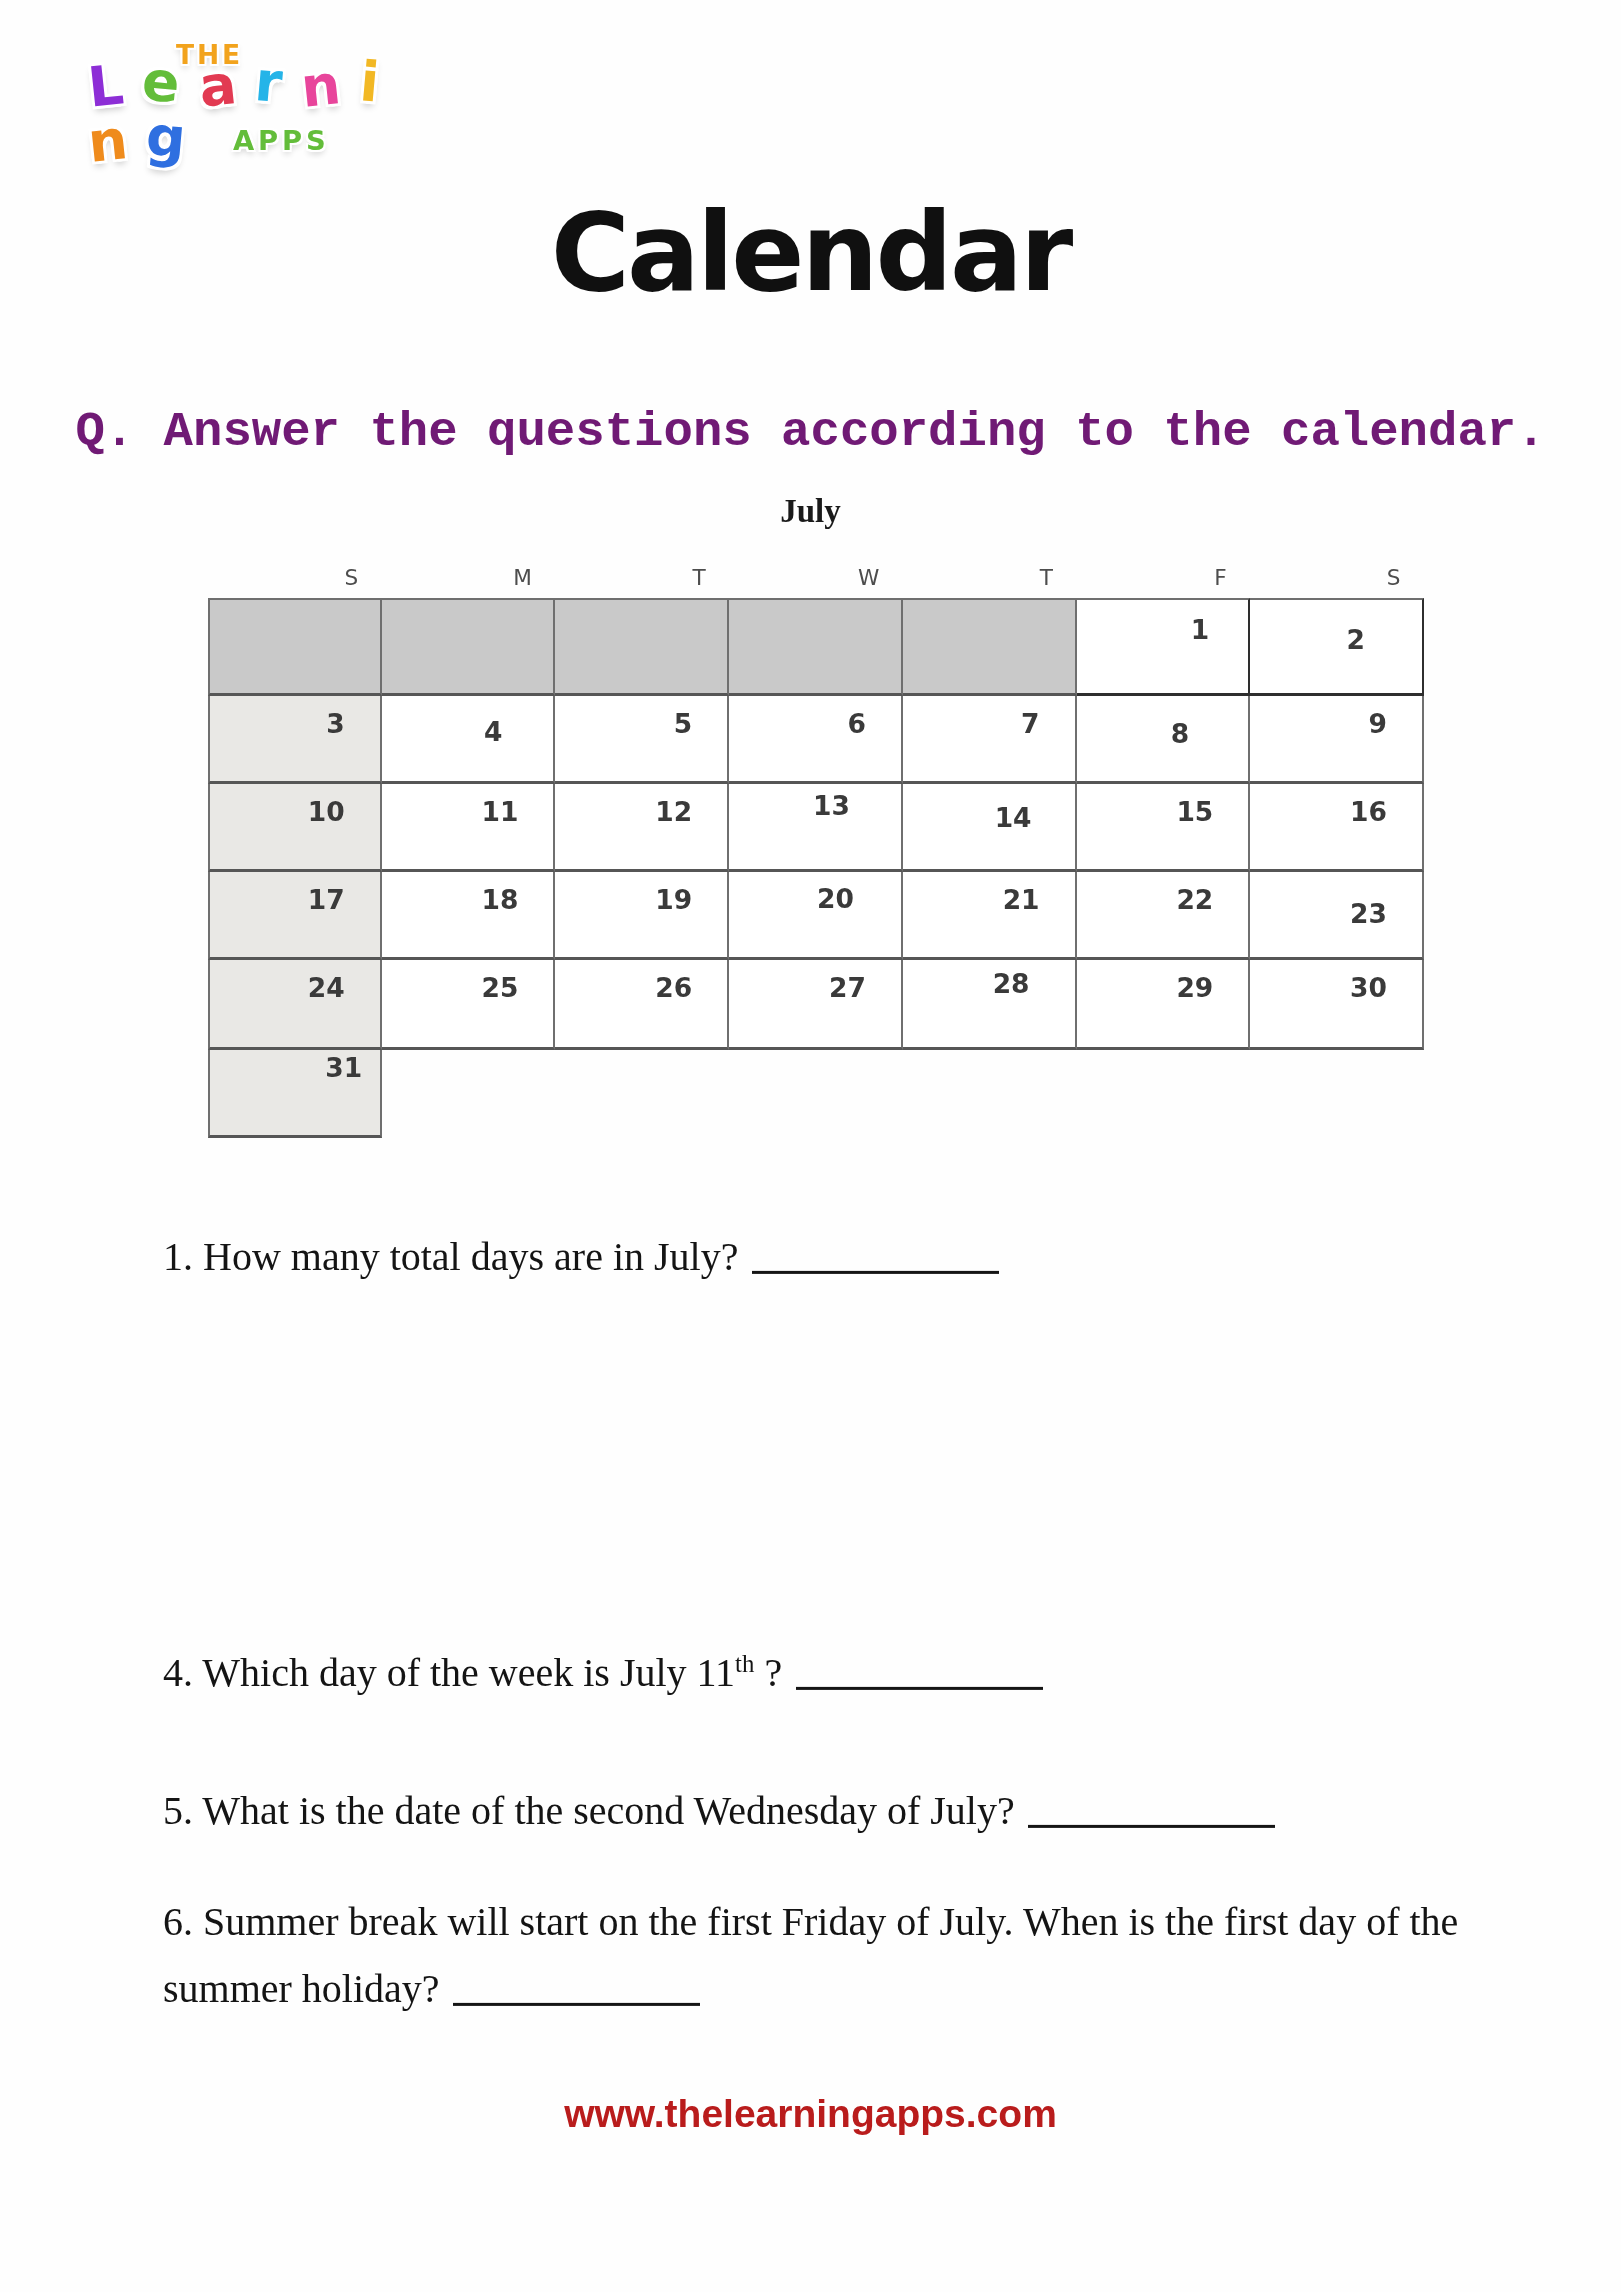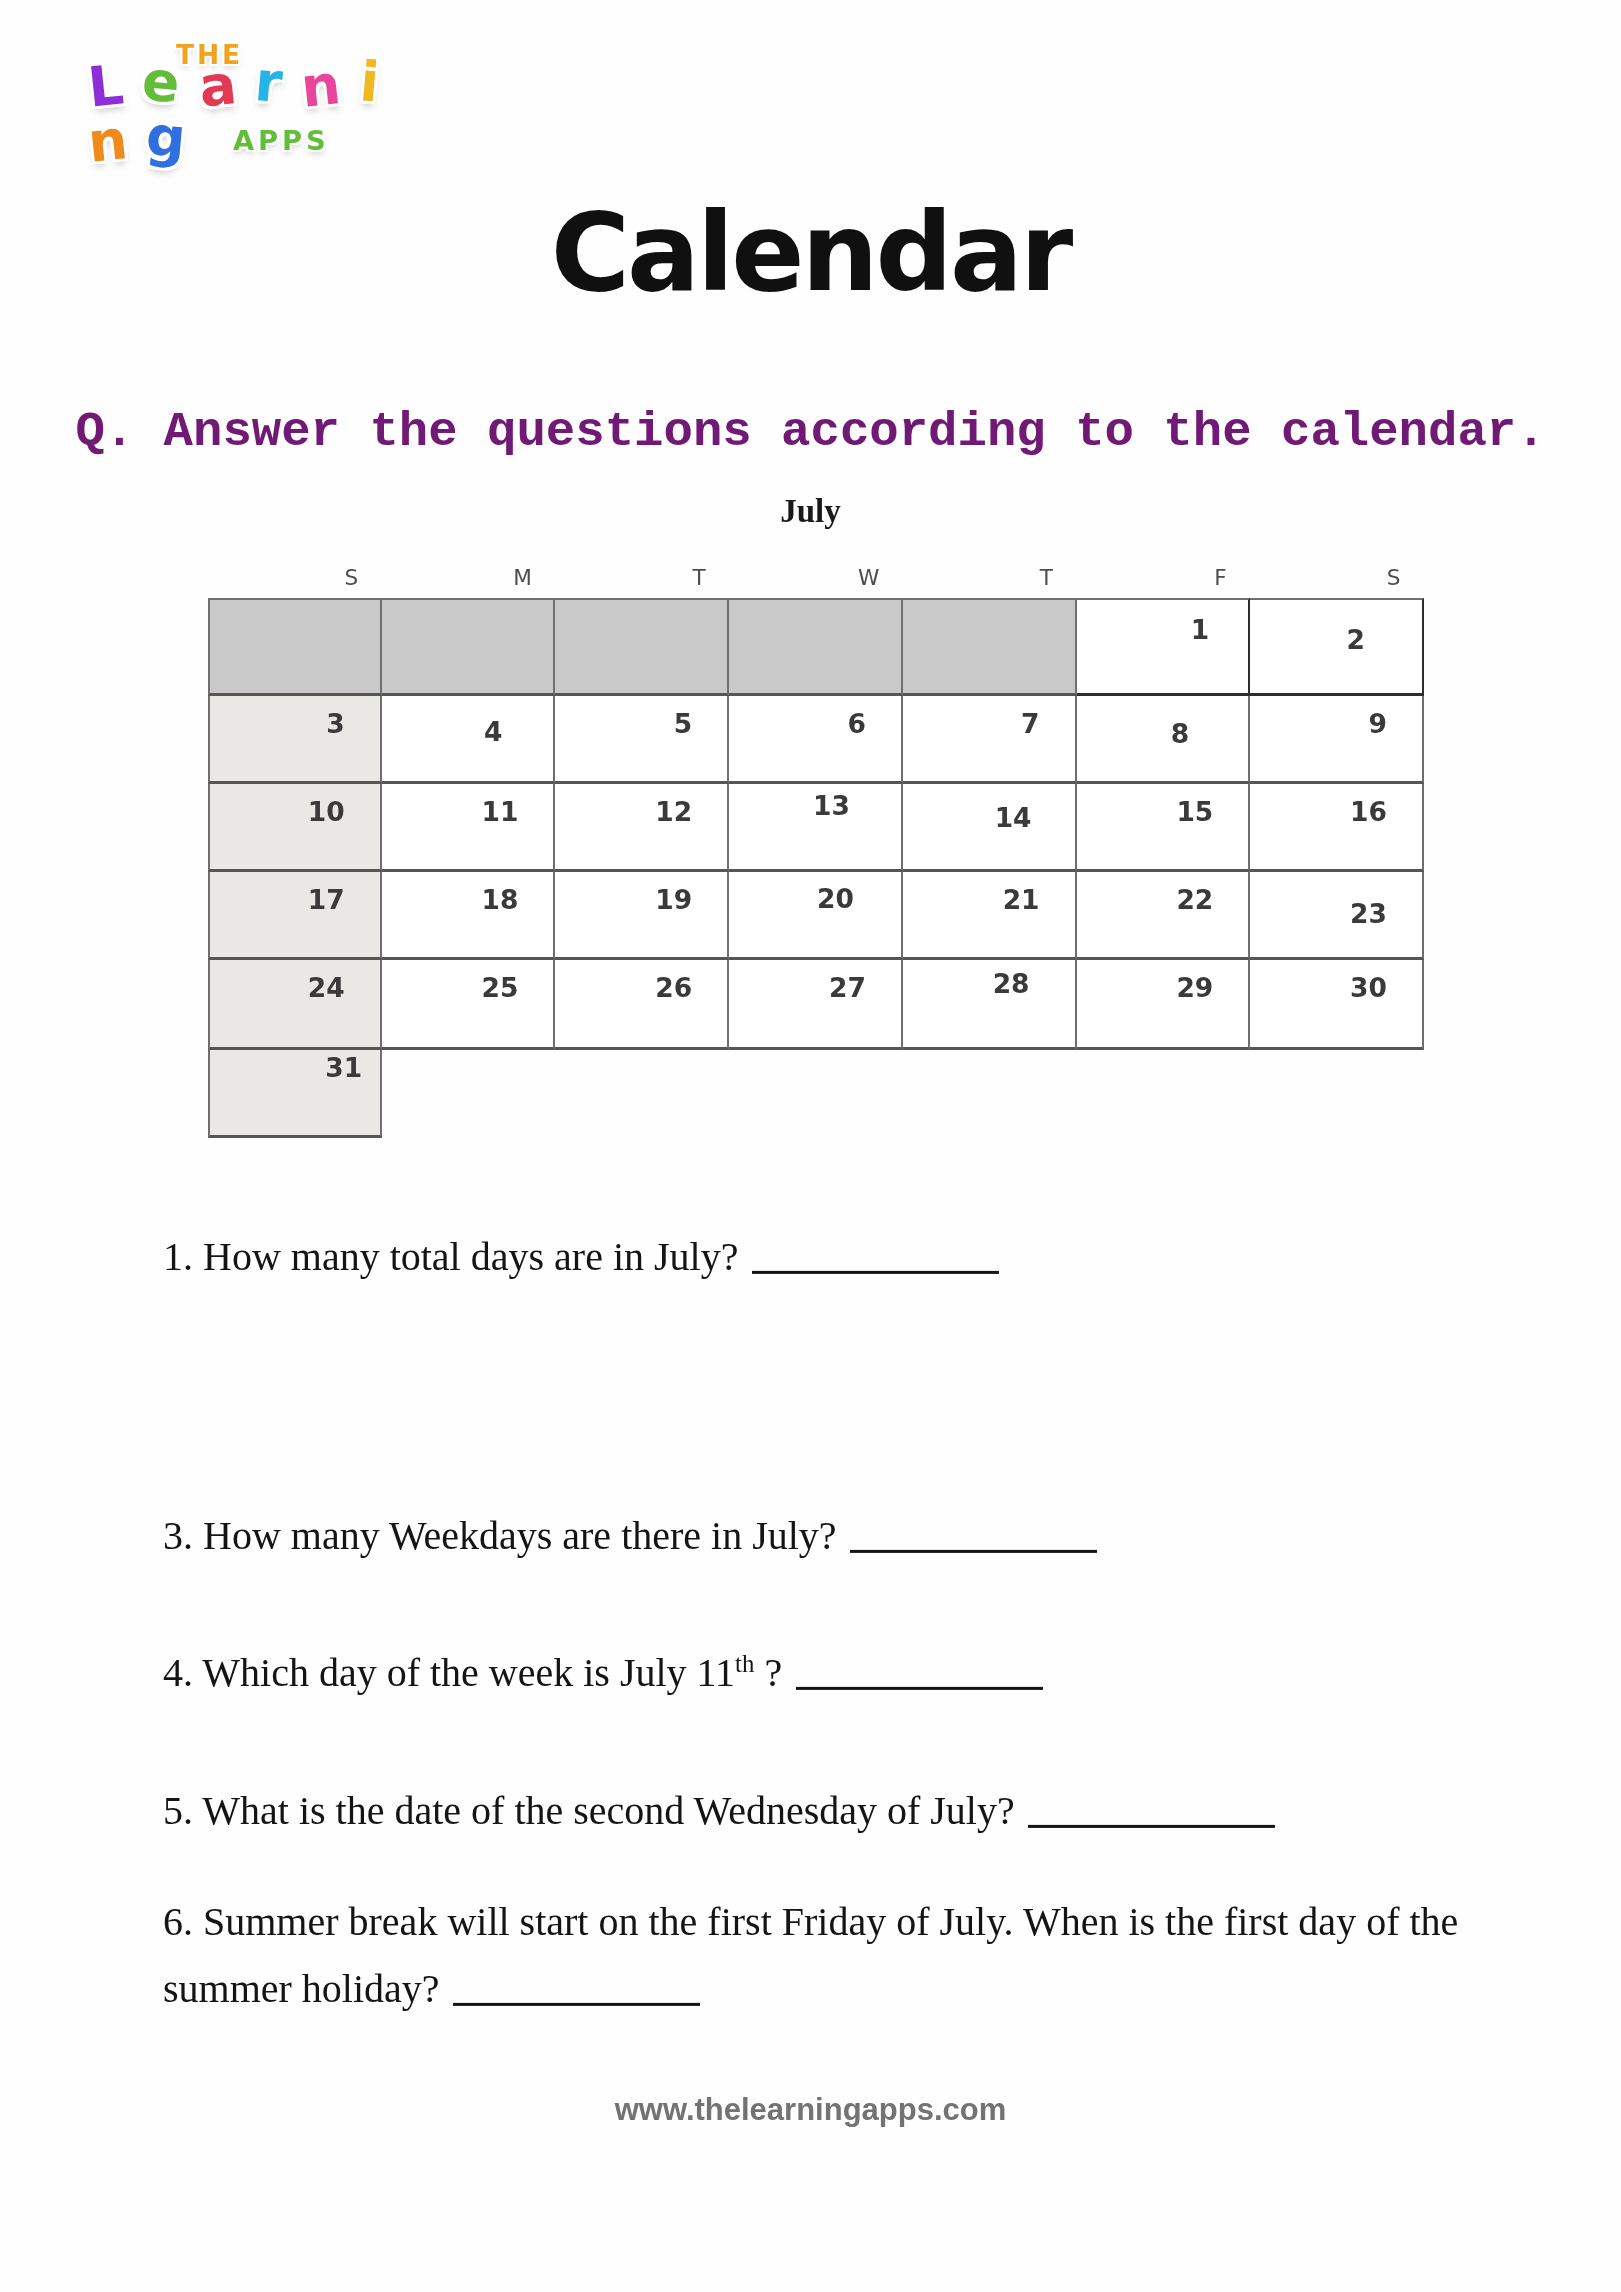--- a/index.html
+++ b/index.html
@@ -59,21 +59,21 @@
   .cal .c:nth-child(36) .n{padding-top:2px;padding-right:17.6px;}
 
   
   .q{position:absolute;left:163px;width:1313px;font-size:40px;line-height:1.68;color:#141414;}
   .q1{top:1223px;} .q2{top:1362px;} .q3{top:1502px;} .q4{top:1639px;} .q5{top:1777px;} .q6{top:1888px;}
   .q sup{font-size:0.62em;}
   .blank{display:inline-block;width:247px;border-bottom:3.9px solid #151515;margin-left:13.7px;transform:translateY(3.9px);}
 
   
   .footer{position:absolute;left:0;top:2092px;width:100%;text-align:center;
-          font-family:"Liberation Sans",sans-serif;font-weight:bold;font-size:31px;color:#737373;}
+          font-family:"Liberation Sans",sans-serif;font-weight:bold;font-size:39px;color:#b91c1c;}
 </style>
 </head>
 <body>
 
 <div class="page">
 
   <div class="logo">
     <div class="logo-the" style="color: rgb(242, 163, 29); margin-left: 8px;">THE</div>
     <div class="logo-learning">
       <span style="color: rgb(141, 46, 214);">L</span>
@@ -218,21 +218,20 @@
       </div>
     <div class="c x"></div>
     <div class="c x"></div>
     <div class="c x"></div>
     <div class="c x"></div>
     <div class="c x"></div>
     <div class="c x"></div>
   </div>
 
   <div class="q q1"><span>1. How many total days are in July?</span><span class="blank"></span></div>
-  <div class="q q3"><span>3. How many Weekdays are there in July?</span><span class="blank"></span></div>
   <div class="q q4"><span>4. Which day of the week is July 11</span><sup>th</sup><span> ?</span><span class="blank"></span></div>
   <div class="q q5"><span>5. What is the date of the second Wednesday of July?</span><span class="blank"></span></div>
   <div class="q q6"><span>6. Summer break will start on the first Friday of July. When is the first day of the</span><br><span>summer holiday?</span><span class="blank"></span></div>
 
   <div class="footer">www.thelearningapps.com</div>
 
 </div>
 
 
 </body></html>

